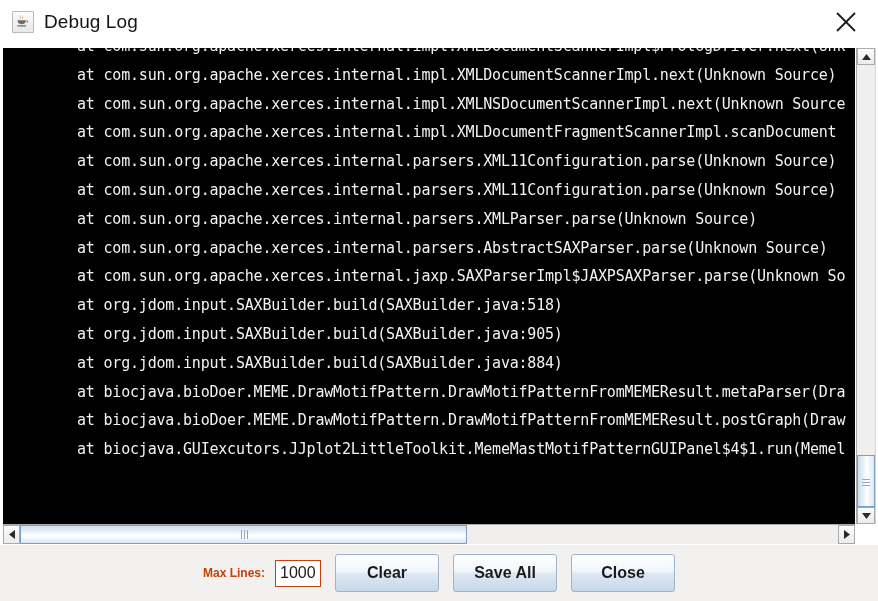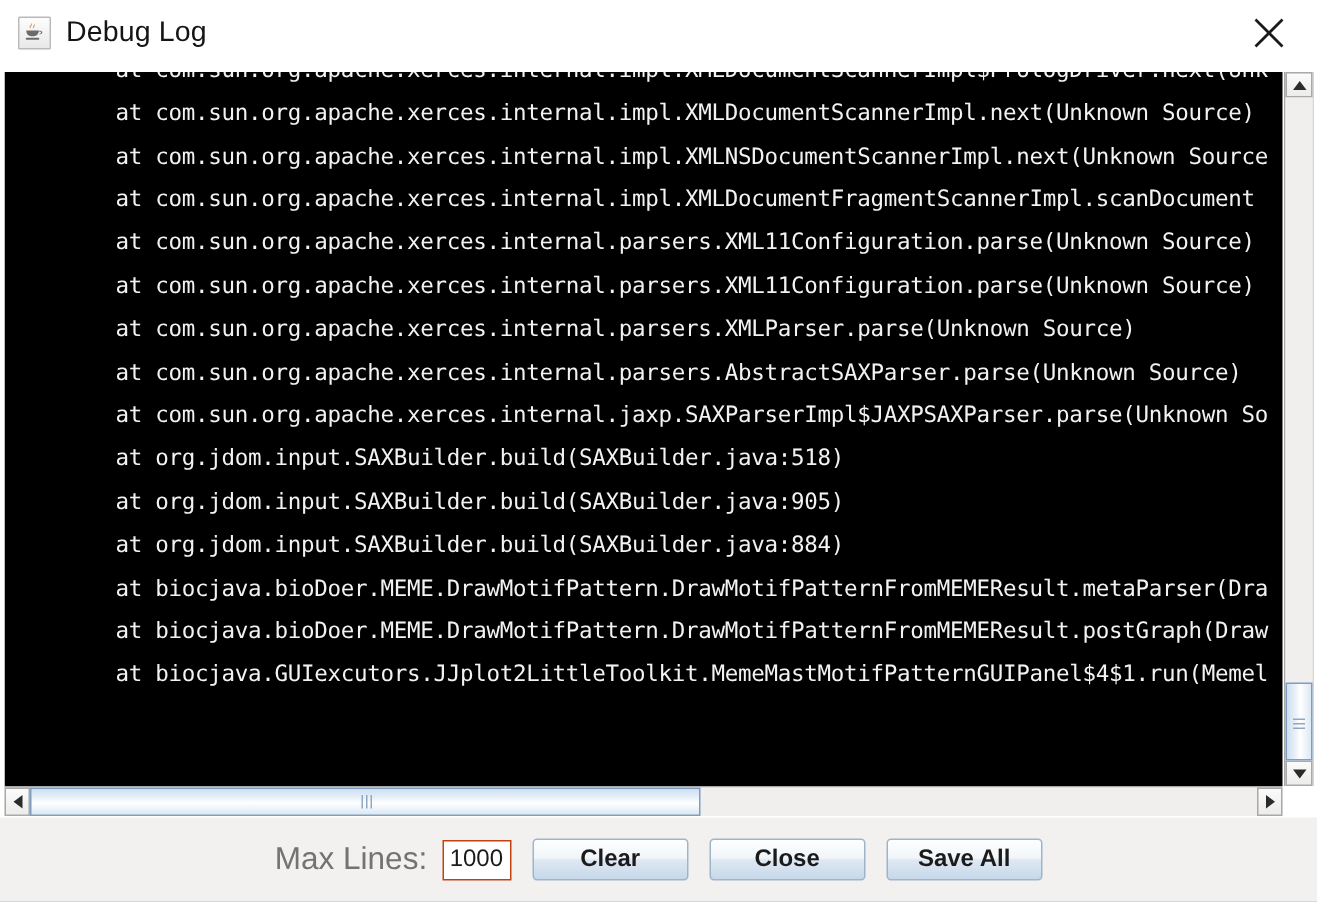--- a/index.html
+++ b/index.html
@@ -205,40 +205,40 @@
     height: 56px;
     min-height: 56px;
     background: #f2f1ef;
     display: flex;
     align-items: center;
     justify-content: center;
     gap: 14px;
     border-top: 1px solid #ffffff;
   }
   #maxlines-label {
-    font-size: 21px;
-    font-weight: normal;
-    color: #737373;
+    font-size: 12px;
+    font-weight: bold;
+    color: #c2410c;
     font-family: "Liberation Sans", sans-serif;
     margin-right: -4px;
   }
   #maxlines-input {
     width: 46px;
     height: 27px;
     border: 1px solid #c2410c;
     background: #ffffff;
     font-size: 16px;
     font-family: "Liberation Sans", sans-serif;
     color: #1b1b1b;
     padding: 0 4px;
     box-sizing: border-box;
     outline: none;
   }
   .tb-button {
-    height: 28px;
+    height: 38px;
     min-width: 104px;
     padding: 0 14px;
     border: 1px solid #9fb4cb;
     border-radius: 3px;
     background: linear-gradient(to bottom, #fdfefe 0%, #f2f6fa 45%, #dee8f2 52%, #c6d8ea 100%);
     font-size: 16px;
     font-weight: bold;
     color: #1b1b1b;
     font-family: "Liberation Sans", sans-serif;
     cursor: pointer;
@@ -318,17 +318,17 @@
           <polygon points="7,5.5 1,1 1,10" fill="#2b2b2b"></polygon>
         </svg>
       </div>
     </div>
   </div>
 
   <div id="toolbar">
     <div id="maxlines-label">Max Lines:</div>
     <input id="maxlines-input" type="text" value="1000" style="">
     <div class="tb-button">Clear</div>
+    <div class="tb-button">Save All</div>
     <div class="tb-button">Close</div>
-    <div class="tb-button">Save All</div>
   </div>
 
 </div>
 
 </body></html>

